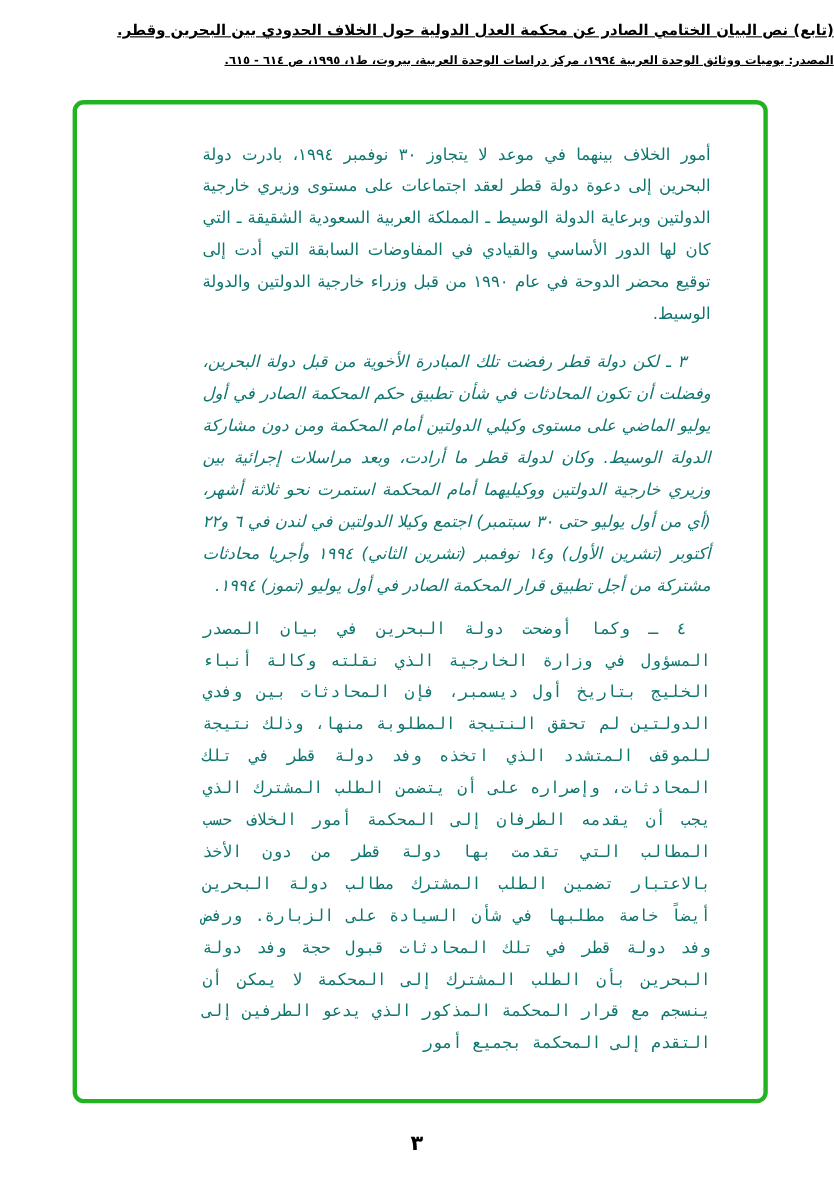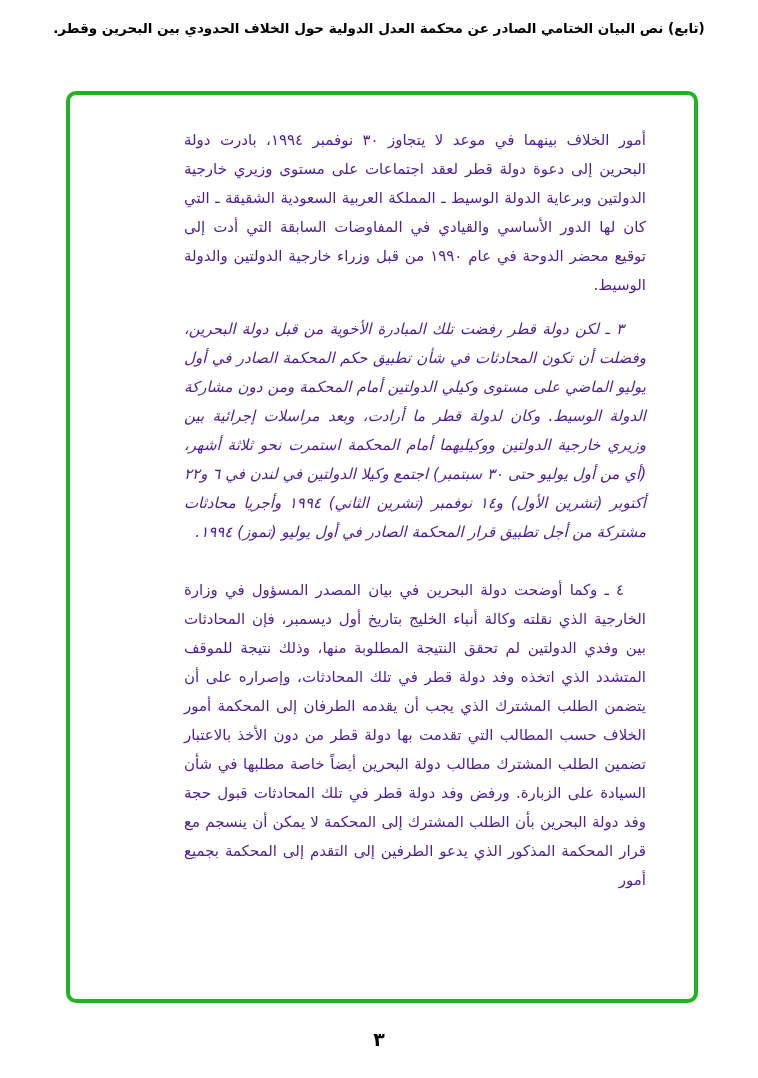--- a/index.html
+++ b/index.html
@@ -10,22 +10,23 @@
   body {
     width: 758px;
     height: 1078px;
     position: relative;
     font-family: "DejaVu Sans", sans-serif;
     color: #000000;
     overflow: hidden;
   }
   .header {
     direction: rtl;
-    text-align: center;
+    text-align: right;
     padding-top: 18px;
+    text-decoration: underline;
   }
   .header .title {
     font-weight: bold;
     font-size: 13.5px;
     line-height: 20px;
     letter-spacing: 0;
   }
   .header .source {
     font-weight: bold;
     font-size: 10.5px;
@@ -45,50 +46,52 @@
   }
   .content {
     position: absolute;
     top: 126px;
     right: 112px;
     width: 462px;
     direction: rtl;
     text-align: justify;
     font-size: 15px;
     line-height: 29px;
-    color: #4c1d95;
+    color: #0f766e;
   }
   .content p {
     margin: 0;
   }
   .content p.para-2 {
     margin-top: 15px;
     text-indent: 22px;
     font-style: italic;
   }
   .content p.para-3 {
-    margin-top: 29px;
+    margin-top: 11px;
     text-indent: 22px;
+    font-family: Liberation Mono, monospace;
   }
   .page-number {
     position: absolute;
     bottom: 28px;
     left: 0;
     width: 100%;
     text-align: center;
     font-size: 19px;
     font-weight: bold;
     direction: rtl;
   }
 </style>
 </head>
 <body>
 
 <div class="header">
   <div class="title">(تابع) نص البيان الختامي الصادر عن محكمة العدل الدولية حول الخلاف الحدودي بين البحرين وقطر.</div>
+  <div class="source">المصدر: يوميات ووثائق الوحدة العربية ١٩٩٤، مركز دراسات الوحدة العربية، بيروت، ط١، ١٩٩٥، ص ٦١٤ - ٦١٥.</div>
 </div>
 
 <div class="frame" style="border-color: rgb(34, 179, 34);"></div>
 
 <div class="content">
   <p class="para-1">أمور الخلاف بينهما في موعد لا يتجاوز ٣٠ نوفمبر ١٩٩٤، بادرت دولة البحرين إلى دعوة دولة قطر لعقد اجتماعات على مستوى وزيري خارجية الدولتين وبرعاية الدولة الوسيط ـ المملكة العربية السعودية الشقيقة ـ التي كان لها الدور الأساسي والقيادي في المفاوضات السابقة التي أدت إلى توقيع محضر الدوحة في عام ١٩٩٠ من قبل وزراء خارجية الدولتين والدولة الوسيط.</p>
   <p class="para-2">٣ ـ لكن دولة قطر رفضت تلك المبادرة الأخوية من قبل دولة البحرين، وفضلت أن تكون المحادثات في شأن تطبيق حكم المحكمة الصادر في أول يوليو الماضي على مستوى وكيلي الدولتين أمام المحكمة ومن دون مشاركة الدولة الوسيط. وكان لدولة قطر ما أرادت، وبعد مراسلات إجرائية بين وزيري خارجية الدولتين ووكيليهما أمام المحكمة استمرت نحو ثلاثة أشهر، (أي من أول يوليو حتى ٣٠ سبتمبر) اجتمع وكيلا الدولتين في لندن في ٦ و٢٢ أكتوبر (تشرين الأول) و١٤ نوفمبر (تشرين الثاني) ١٩٩٤ وأجريا محادثات مشتركة من أجل تطبيق قرار المحكمة الصادر في أول يوليو (تموز) ١٩٩٤.</p>
   <p class="para-3">٤ ـ وكما أوضحت دولة البحرين في بيان المصدر المسؤول في وزارة الخارجية الذي نقلته وكالة أنباء الخليج بتاريخ أول ديسمبر، فإن المحادثات بين وفدي الدولتين لم تحقق النتيجة المطلوبة منها، وذلك نتيجة للموقف المتشدد الذي اتخذه وفد دولة قطر في تلك المحادثات، وإصراره على أن يتضمن الطلب المشترك الذي يجب أن يقدمه الطرفان إلى المحكمة أمور الخلاف حسب المطالب التي تقدمت بها دولة قطر من دون الأخذ بالاعتبار تضمين الطلب المشترك مطالب دولة البحرين أيضاً خاصة مطلبها في شأن السيادة على الزبارة. ورفض وفد دولة قطر في تلك المحادثات قبول حجة وفد دولة البحرين بأن الطلب المشترك إلى المحكمة لا يمكن أن ينسجم مع قرار المحكمة المذكور الذي يدعو الطرفين إلى التقدم إلى المحكمة بجميع أمور</p>
 </div>
 

